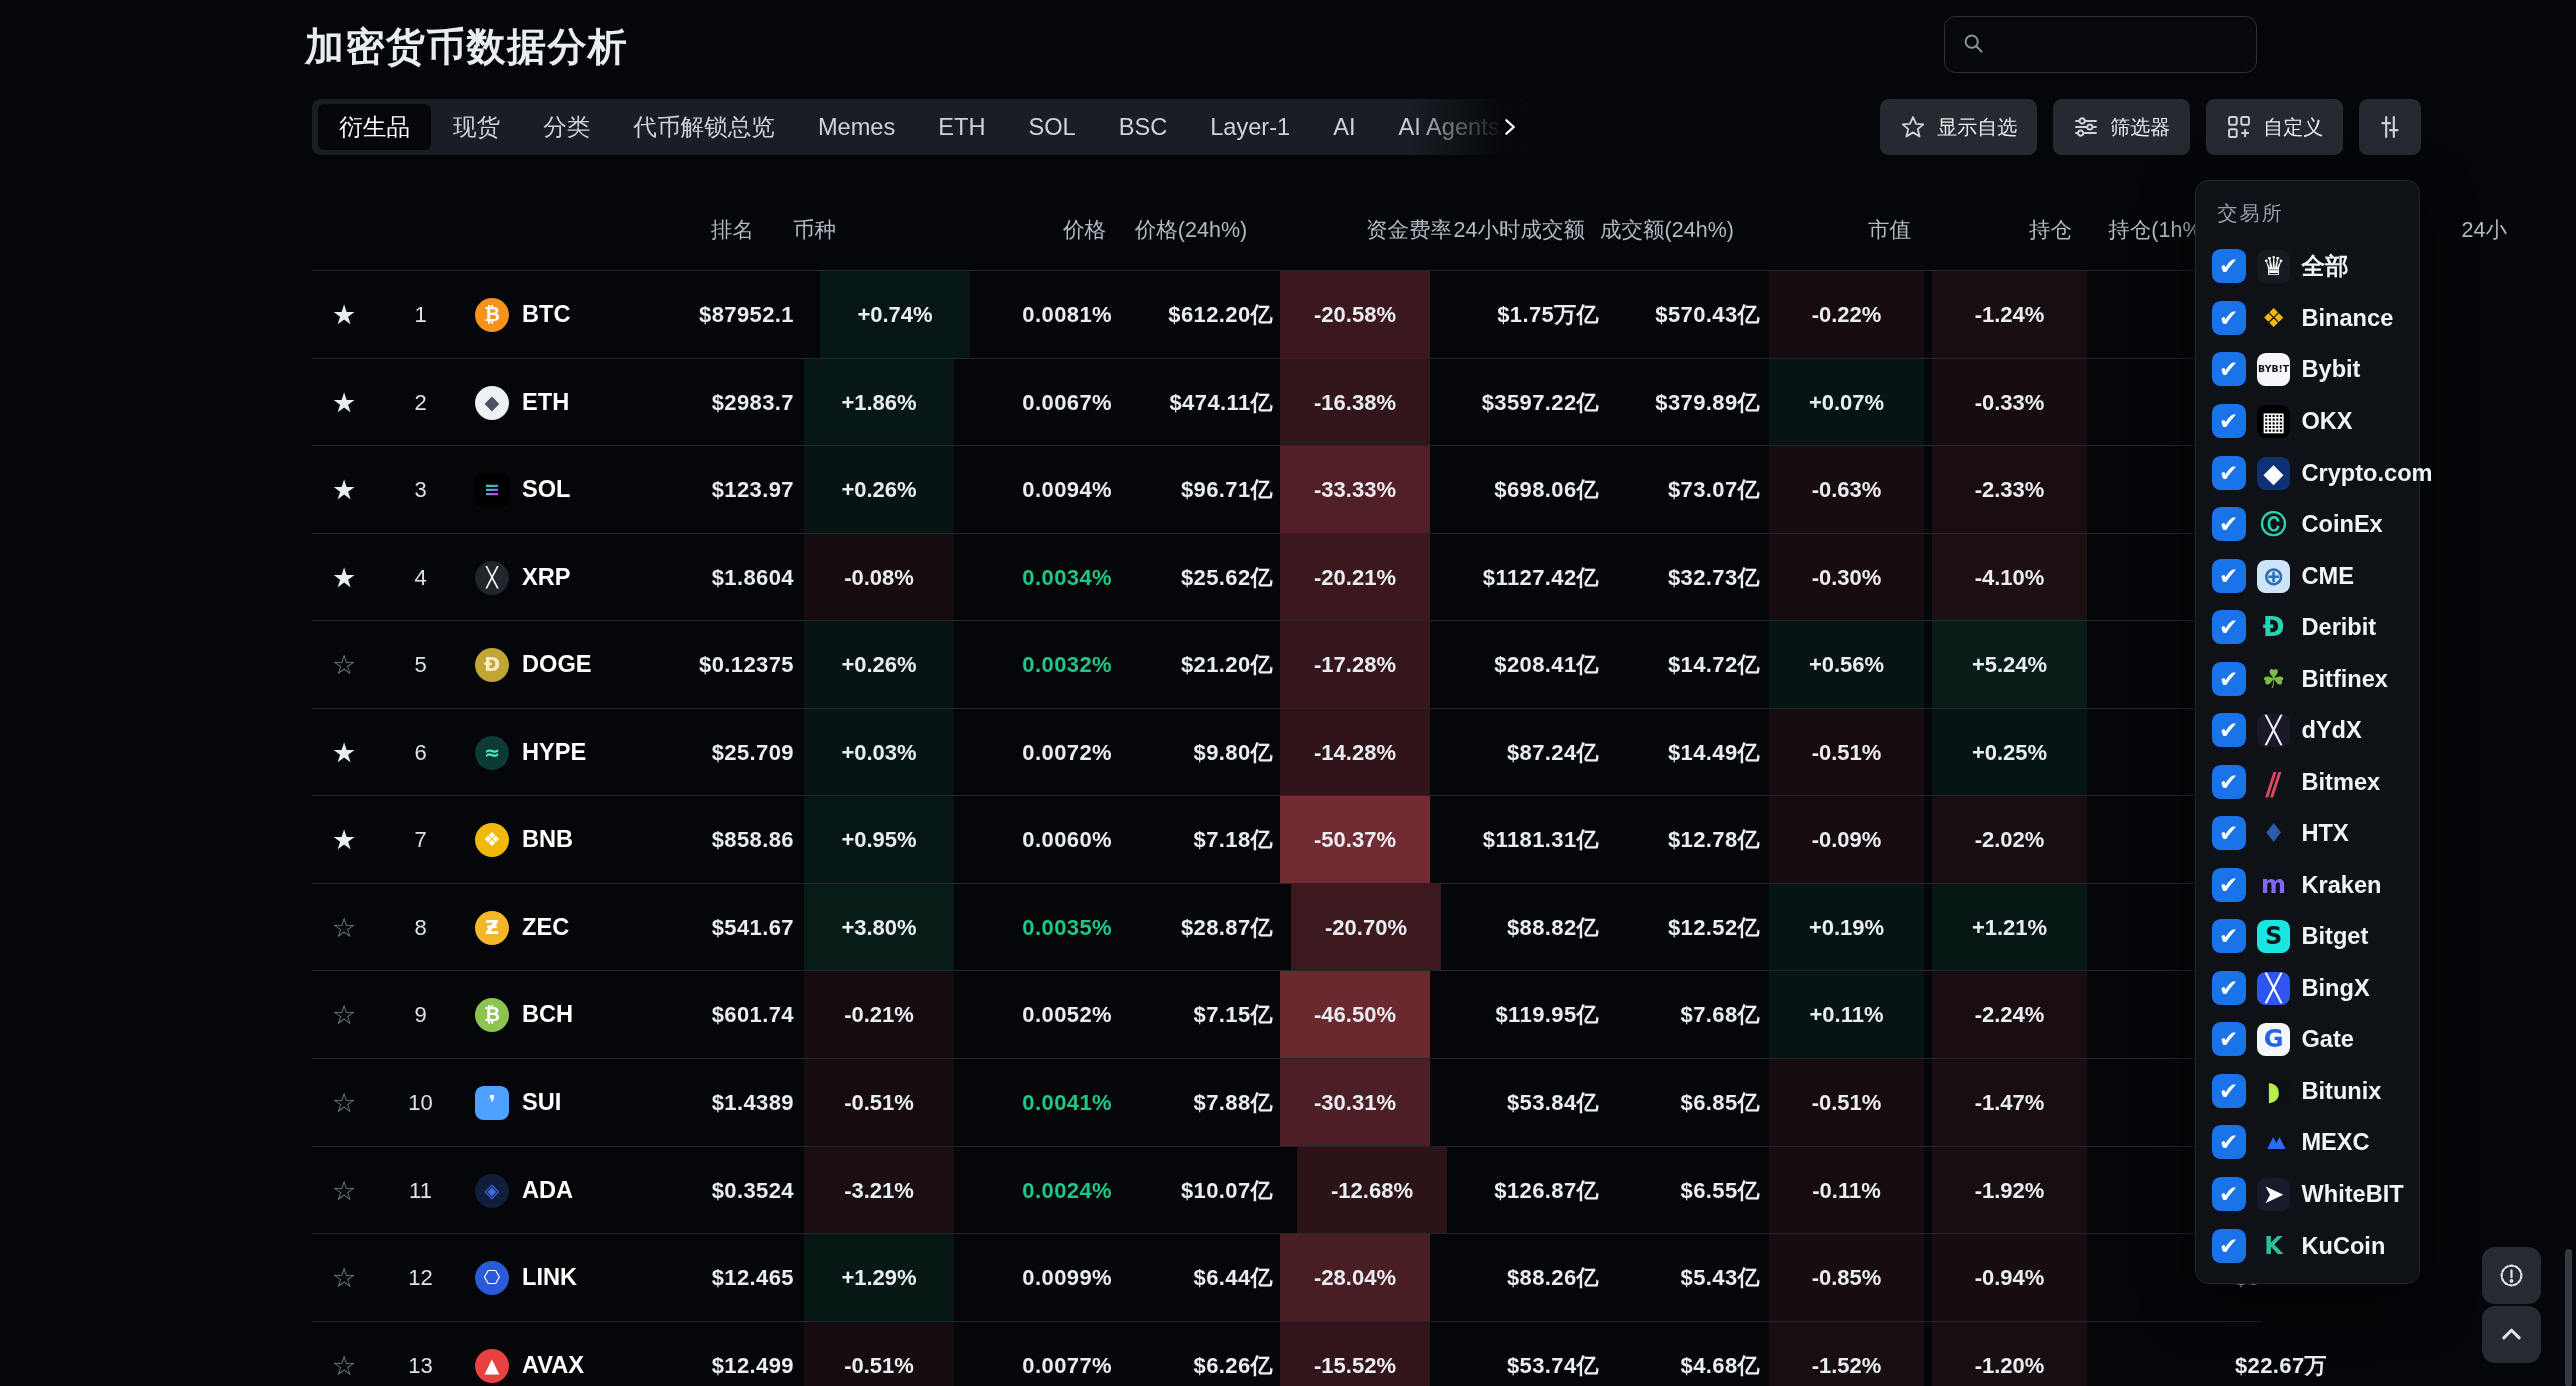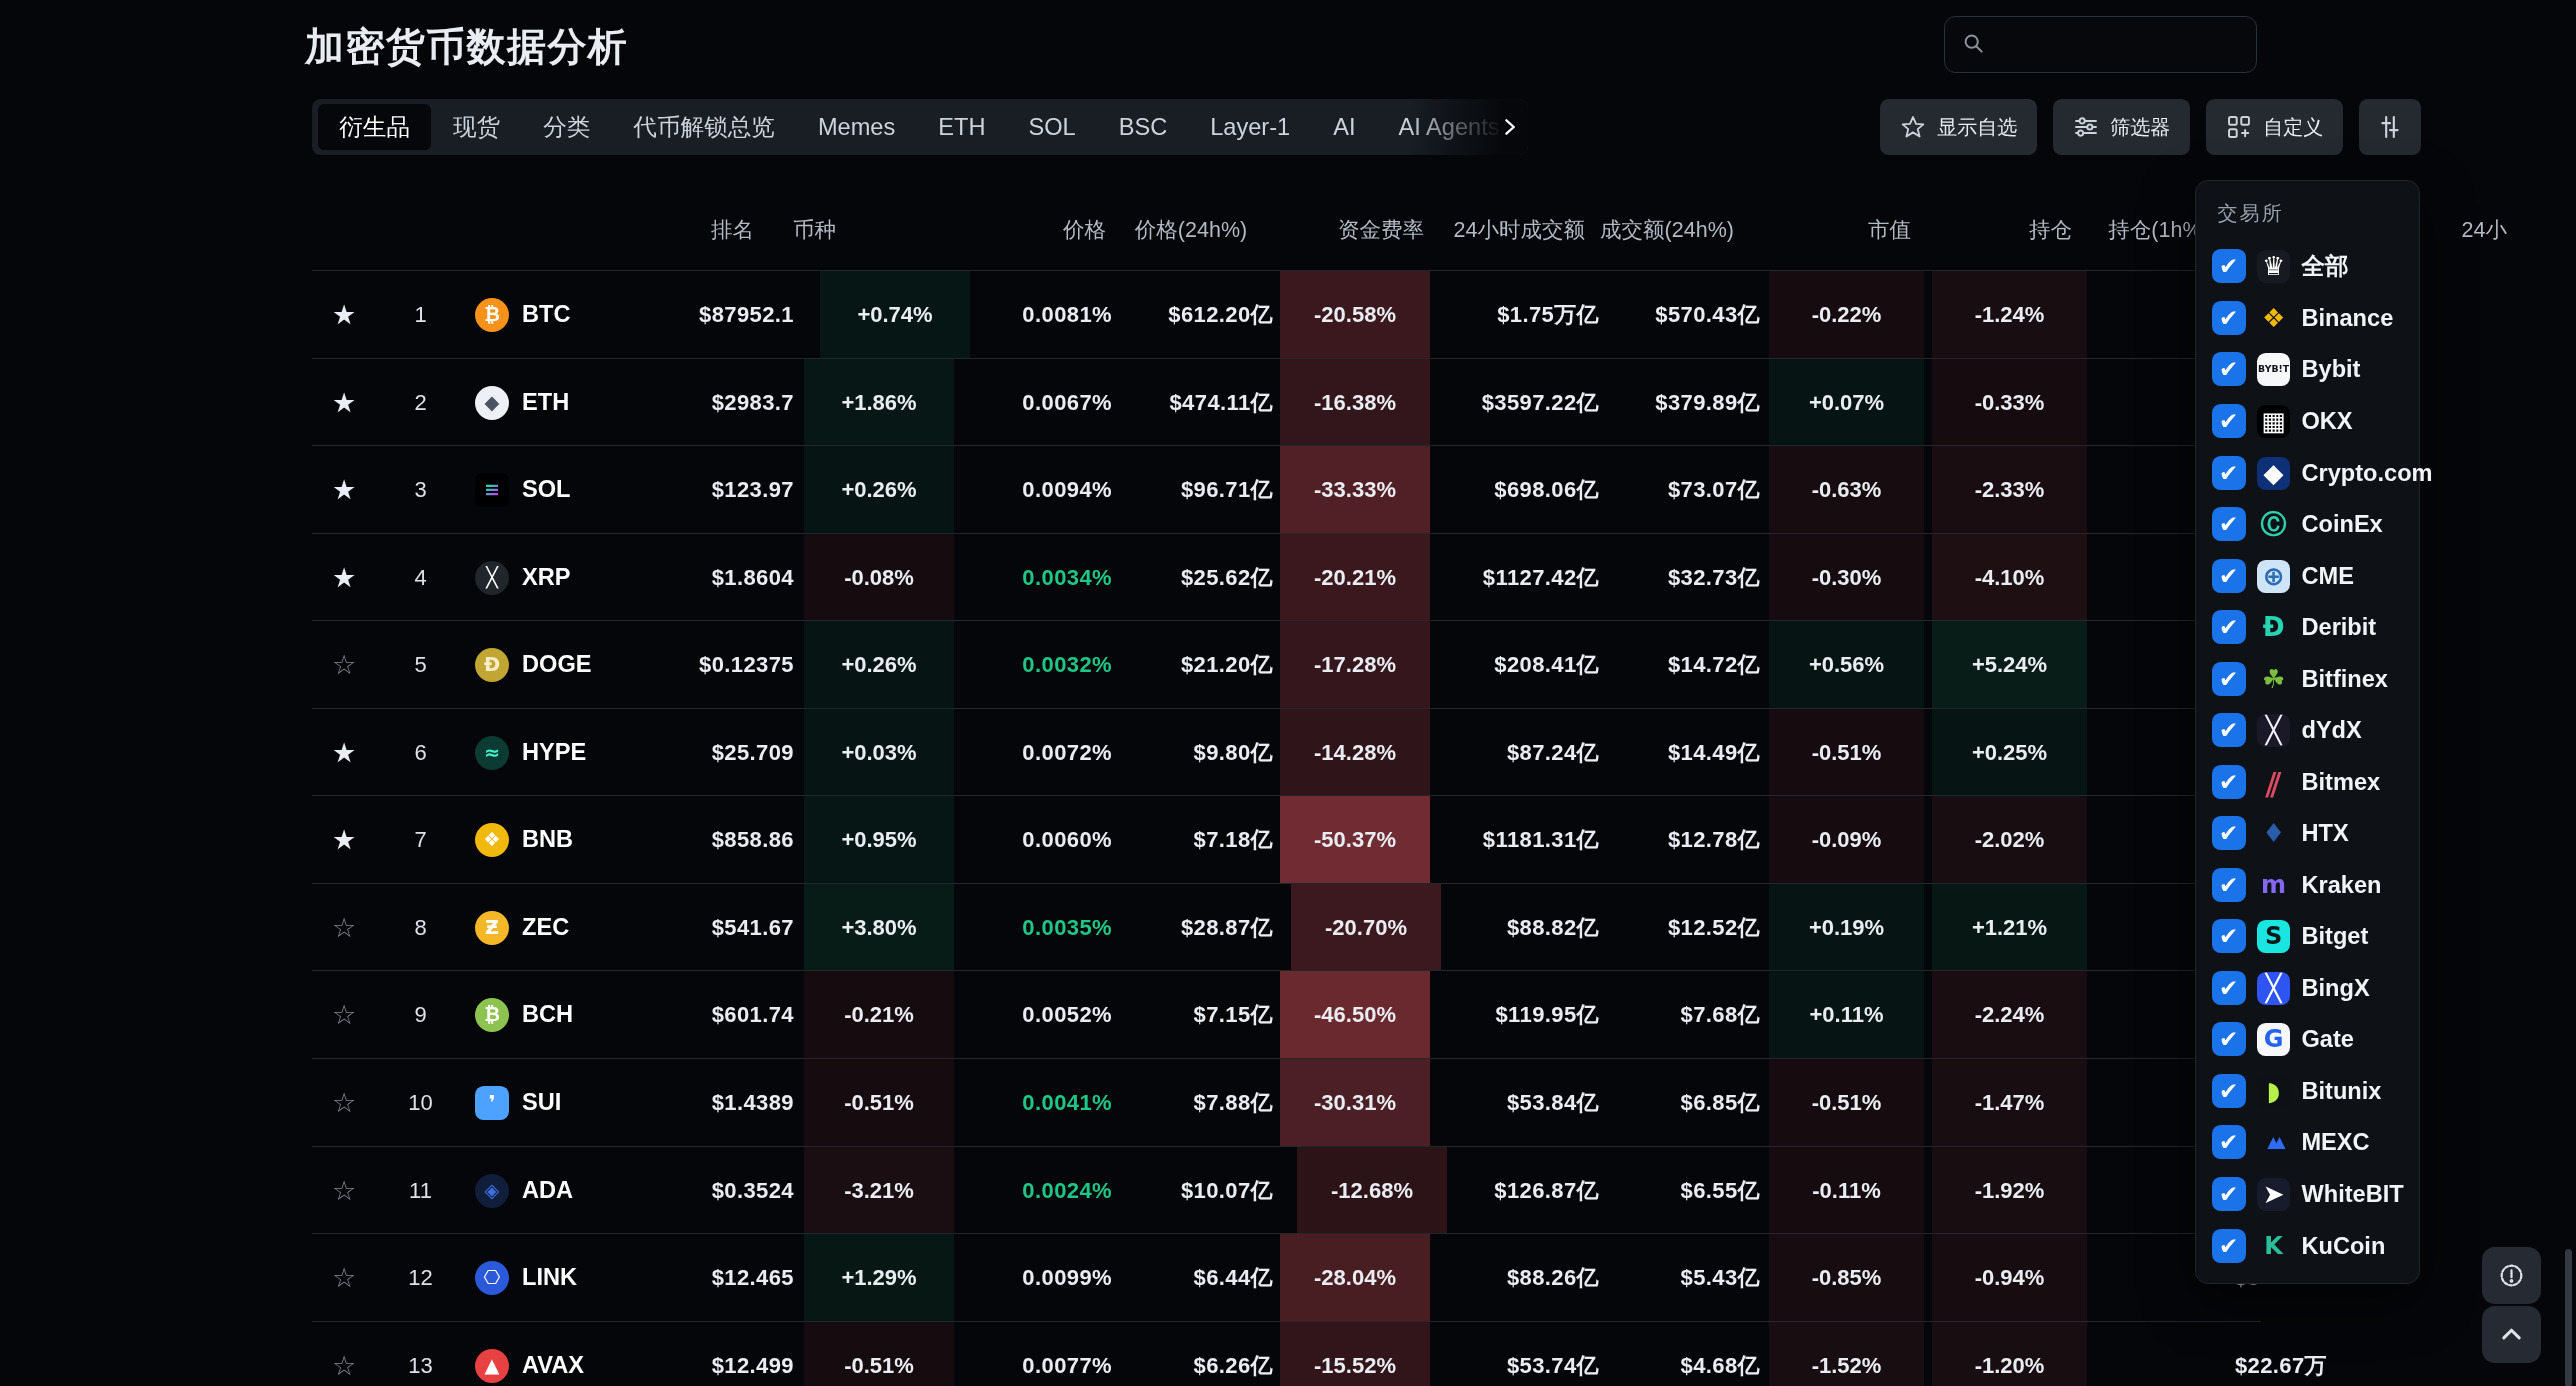--- a/index.html
+++ b/index.html
@@ -41,21 +41,21 @@
   .thead .cell{color:var(--muted);font-weight:500;font-size:21.5px;}
   .cell{position:absolute;top:0;bottom:0;display:flex;align-items:center;}
   .trow{position:absolute;left:312px;width:1949px;height:88px;border-top:0.7px solid var(--line);cursor:pointer;}
   .trow .cell{font-size:22px;}
   .thead .cell,.trow .cell{justify-content:flex-end;}
   
   .thead .c-rank{left:698px;width:69px;justify-content:center;}
   .thead .c-coin{left:793px;width:258px;justify-content:flex-start;}
   .thead .c-price{left:927px;width:179px;}
   .thead .c-chg{left:1116px;width:150px;justify-content:center;}
-  .thead .c-fund{left:1264px;width:160px;}
+  .thead .c-fund{left:1292px;width:160px;}
   .thead .c-vol{left:1428px;width:157px;}
   .thead .c-volchg{left:1592px;width:150px;justify-content:center;}
   .thead .c-mcap{left:1743px;width:168px;}
   .thead .c-oi{left:1915px;width:157px;}
   .thead .c-oi1{left:2081px;width:155px;justify-content:center;}
   .thead .c-oi24{left:2244px;width:155px;justify-content:center;}
   .thead .c-extra{left:2387px;width:120px;}
   .trow .c-star{left:0px;width:64px;justify-content:center;font-size:27px;color:#7e8794;}
   .trow .c-star.fav{color:#e9eef4;}
   .trow .c-rank{left:74px;width:69px;justify-content:center;color:#dde2e9;}

